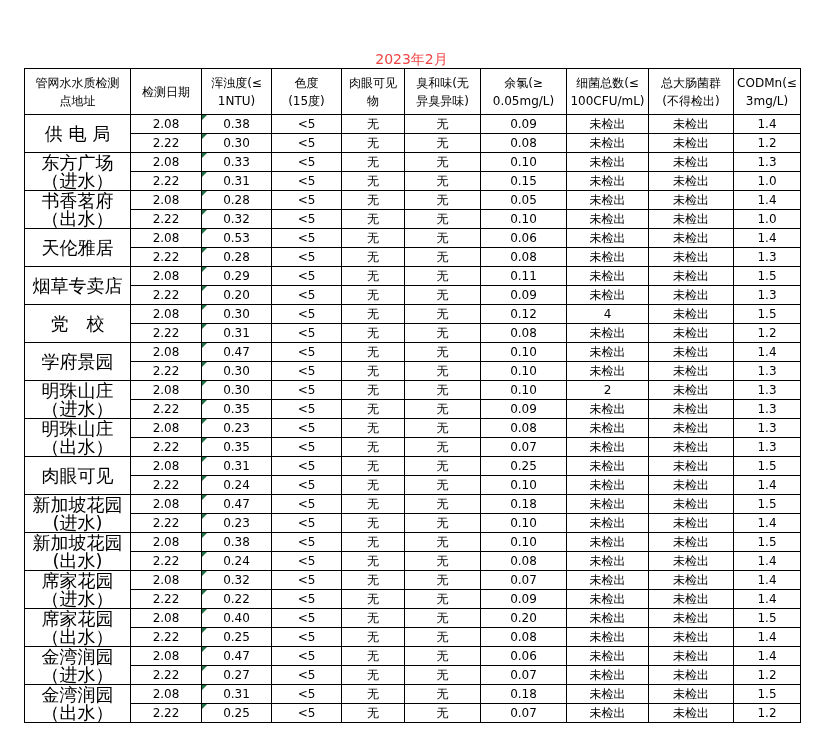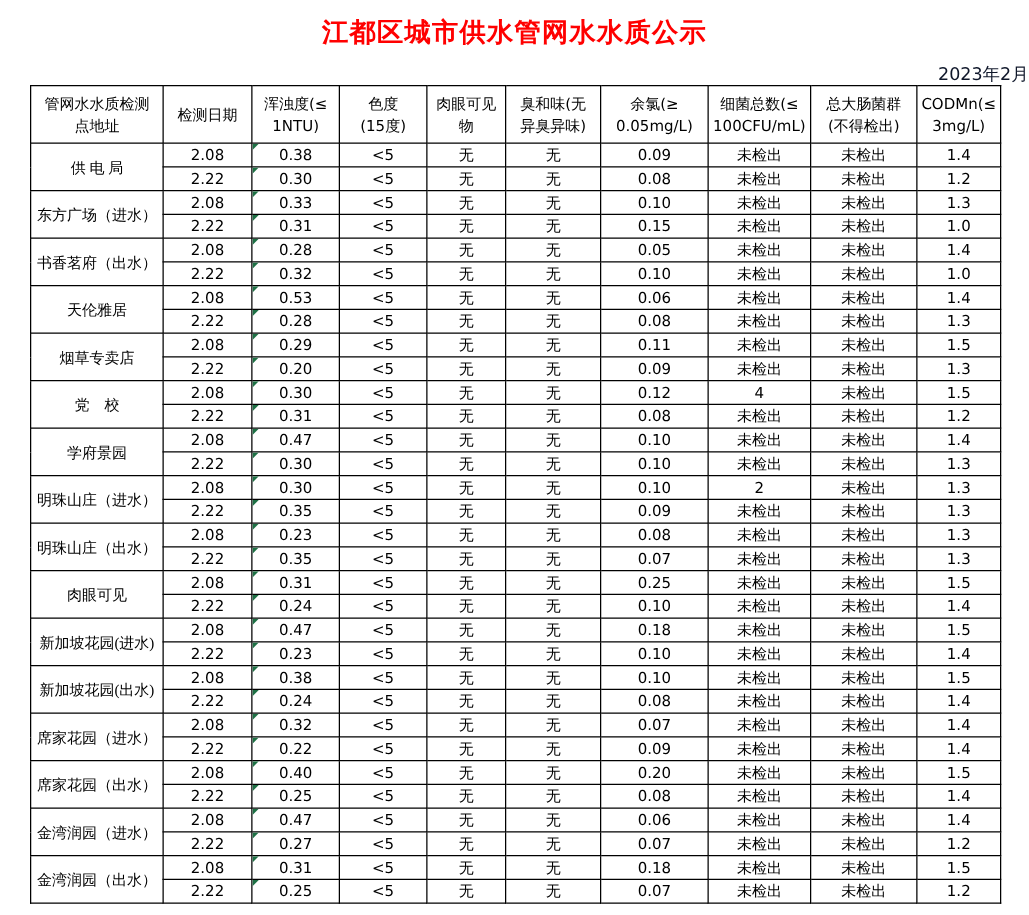--- a/index.html
+++ b/index.html
@@ -5,48 +5,47 @@
   html,body { margin:0; padding:0; background:#ffffff; }
   .page {
     position:relative; width:823px; height:732px; background:#ffffff;
     font-family:"DejaVu Sans", sans-serif; color:#000; overflow:hidden;
   }
   .title {
     position:absolute; top:12px; left:0; width:100%; text-align:center;
     font-size:21px; font-weight:bold; letter-spacing:1px; color:#ff0000;
   }
   .subtitle {
-    position:absolute; top:51px; left:0; width:100%; text-align:right;
-    font-size:14px; color:#0f172a;
+    position:absolute; top:51px; left:0; width:100%; text-align:center;
+    font-size:14px; color:#ef4444;
   }
   table.wq {
     position:absolute; left:24px; top:68px;
     border-collapse:collapse; table-layout:fixed; width:777px;
   }
   .wq th, .wq td {
     border:1px solid #000000; text-align:center; vertical-align:middle;
     padding:0; overflow:hidden;
   }
   .wq th {
     height:45px; font-size:12px; font-weight:normal;
     white-space:pre-line; line-height:1.5;
   }
   .wq td { height:18px; font-size:12px; line-height:1; }
-  .wq td.addr { font-size:12px;font-family:Liberation Serif, serif; }
+  .wq td.addr { font-size:18px; }
   .wq td.turb { position:relative; }
   .tri {
     position:absolute; top:0; left:0; width:0; height:0;
     border-top:5px solid #1e7145; border-right:5px solid transparent;
   }
 </style>
 </head>
 <body>
 
 <div class="page">
-  <div class="title">江都区城市供水管网水水质公示</div>
   <div class="subtitle">2023年2月</div>
 
   <table class="wq">
     <colgroup>
       <col style="width:106px">
         <col style="width:71px">
         <col style="width:70px">
       <col style="width:70px">
         <col style="width:63px">
         <col style="width:76px">

